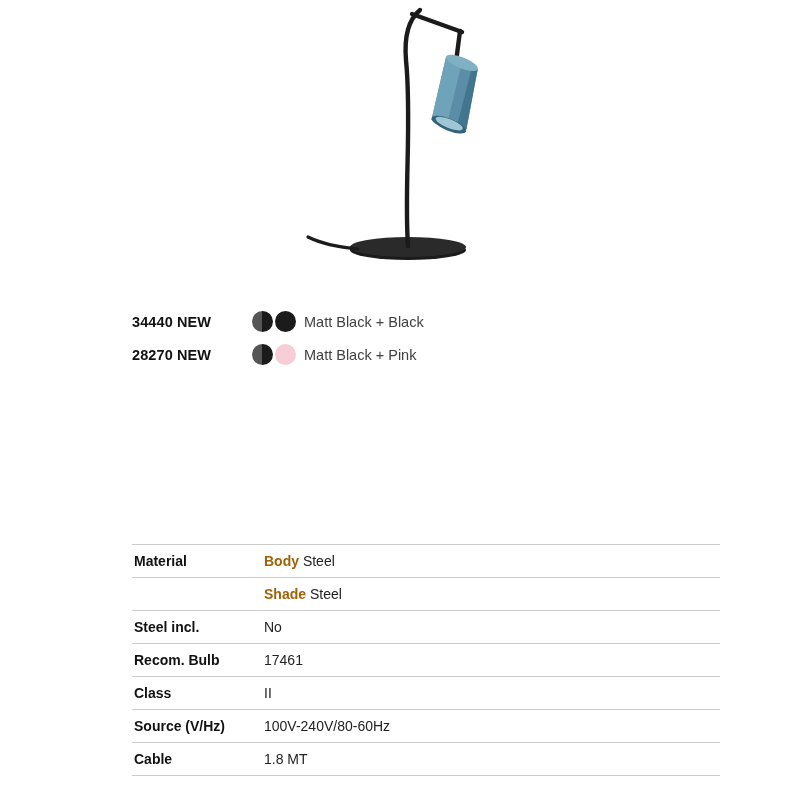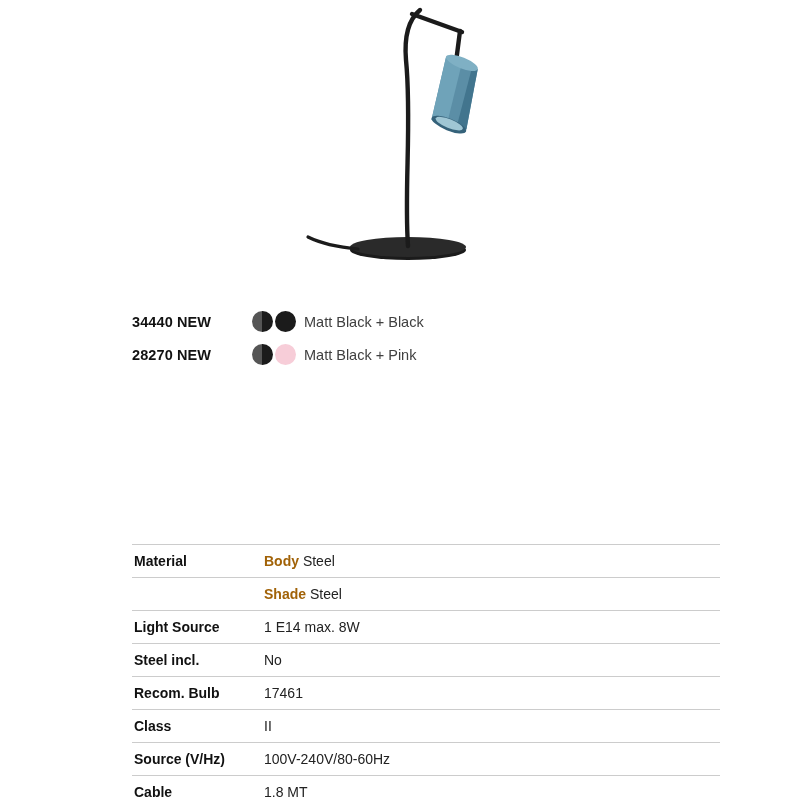--- a/index.html
+++ b/index.html
@@ -163,24 +163,20 @@
       </td>
     </tr>
     <tr>
       <td class="spec-key"></td>
       <td class="spec-val">
         <b>Shade</b>
         <span>Steel</span>
       </td>
     </tr>
     <tr>
-      <td class="spec-key">Light Source</td>
-      <td class="spec-val">1 E14 max. 8W</td>
-    </tr>
-    <tr>
       <td class="spec-key">Steel incl.</td>
       <td class="spec-val">No</td>
     </tr>
     <tr>
       <td class="spec-key">Recom. Bulb</td>
       <td class="spec-val">17461</td>
     </tr>
     <tr>
       <td class="spec-key">Class</td>
       <td class="spec-val">II</td>

